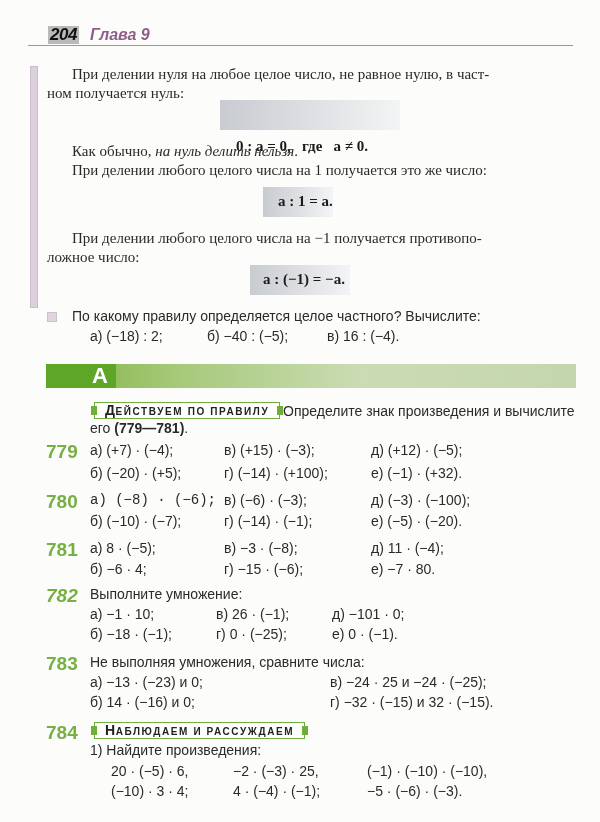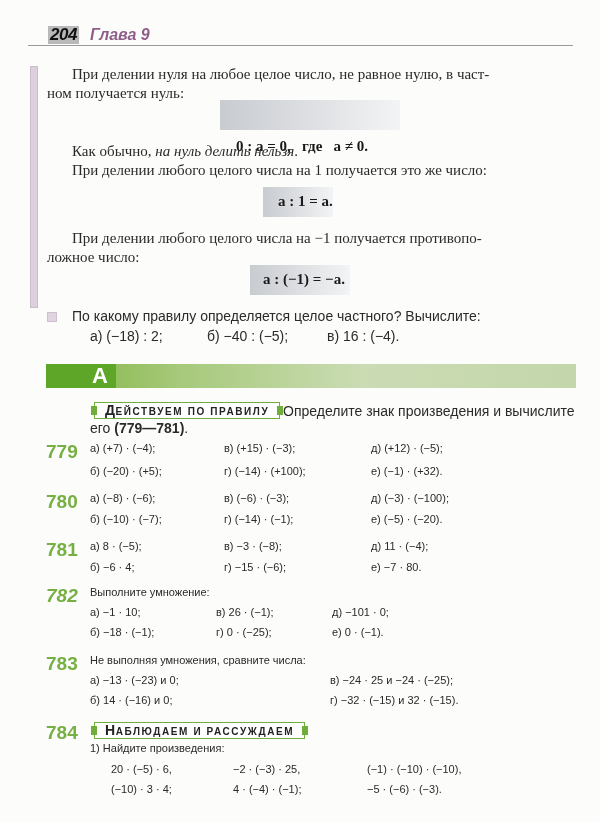--- a/index.html
+++ b/index.html
@@ -22,21 +22,21 @@
   .section-tab { position:absolute; left:46px; top:364px; width:70px; height:24px; background:#5ea627; }
   .section-letter { position:absolute; left:92px; top:364px; font-family:"Liberation Sans", sans-serif; font-weight:bold; font-size:22px; line-height:24px; color:#fff; }
 
   .label-box { position:absolute; height:17px; border:1.5px solid #6fae3a; background:#fff; padding:0 10px; font-family:"Liberation Sans", sans-serif; font-weight:bold; font-size:10px; letter-spacing:1.6px; line-height:14px; color:#222; white-space:nowrap; }
   .label-box .cap { font-size:14px; letter-spacing:0.5px; }
   .label-box::before, .label-box::after { content:""; position:absolute; top:3px; width:6px; height:9px; background:#6fae3a; }
   .label-box::before { left:-4px; }
   .label-box::after { right:-4px; }
 
   .ex-num { position:absolute; left:46px; font-family:"Liberation Sans", sans-serif; font-weight:bold; font-size:19px; color:#76b043; }
-  .item { position:absolute; font-family:"Liberation Sans", sans-serif; font-size:11px; color:#2a2a2a; white-space:nowrap; }
+  .item { position:absolute; font-family:"Liberation Sans", sans-serif; font-size:14px; color:#2a2a2a; white-space:nowrap; }
 </style>
 </head>
 <body>
 
 <div class="header">
   <span class="page-num">204</span>
   <span class="chapter">Глава 9</span>
 </div>
 
 <div class="theory-bar"></div>
@@ -85,21 +85,21 @@
 
 <span class="ex-num" style="top:441px;">779</span>
 <span class="item" style="left:90px; top:442px;">а) (+7) · (−4);</span>
 <span class="item" style="left:224px; top:442px;">в) (+15) · (−3);</span>
 <span class="item" style="left:371px; top:442px;">д) (+12) · (−5);</span>
 <span class="item" style="left:90px; top:465px;">б) (−20) · (+5);</span>
 <span class="item" style="left:224px; top:465px;">г) (−14) · (+100);</span>
 <span class="item" style="left:371px; top:465px;">е) (−1) · (+32).</span>
 
 <span class="ex-num" style="top:491px;">780</span>
-<span class="item" style="left:90px; top:492px;">а) (−8) · (−6);</span>
+<span class="item" style="left:90px; top:492px;font-family:Liberation Mono, monospace;">а) (−8) · (−6);</span>
 <span class="item" style="left:224px; top:492px;">в) (−6) · (−3);</span>
 <span class="item" style="left:371px; top:492px;">д) (−3) · (−100);</span>
 <span class="item" style="left:90px; top:513px;">б) (−10) · (−7);</span>
 <span class="item" style="left:224px; top:513px;">г) (−14) · (−1);</span>
 <span class="item" style="left:371px; top:513px;">е) (−5) · (−20).</span>
 
 <span class="ex-num" style="top:539px;">781</span>
 <span class="item" style="left:90px; top:540px;">а) 8 · (−5);</span>
 <span class="item" style="left:224px; top:540px;">в) −3 · (−8);</span>
 <span class="item" style="left:371px; top:540px;">д) 11 · (−4);</span>

